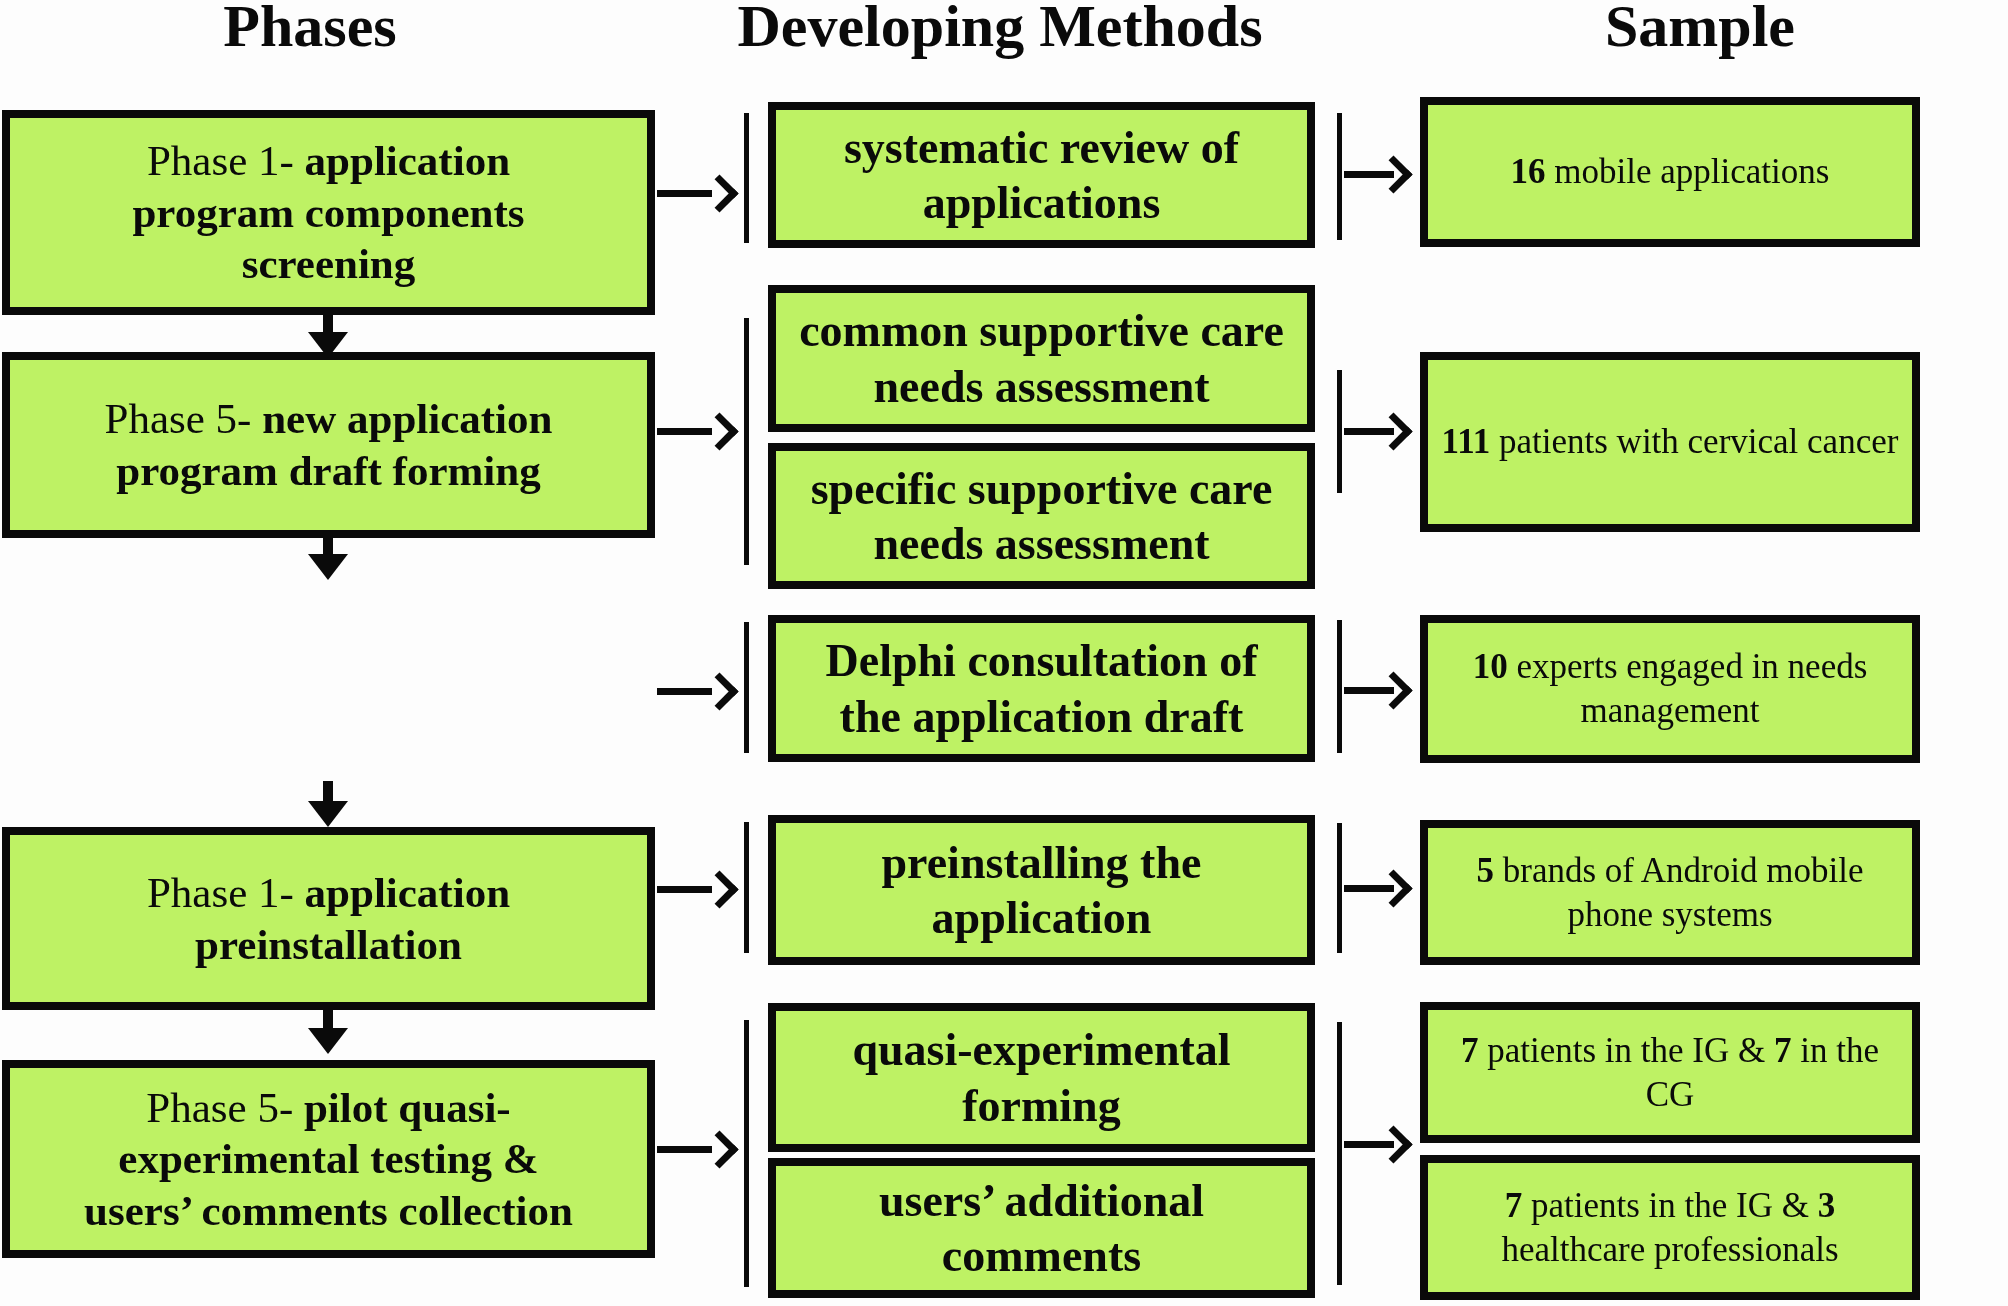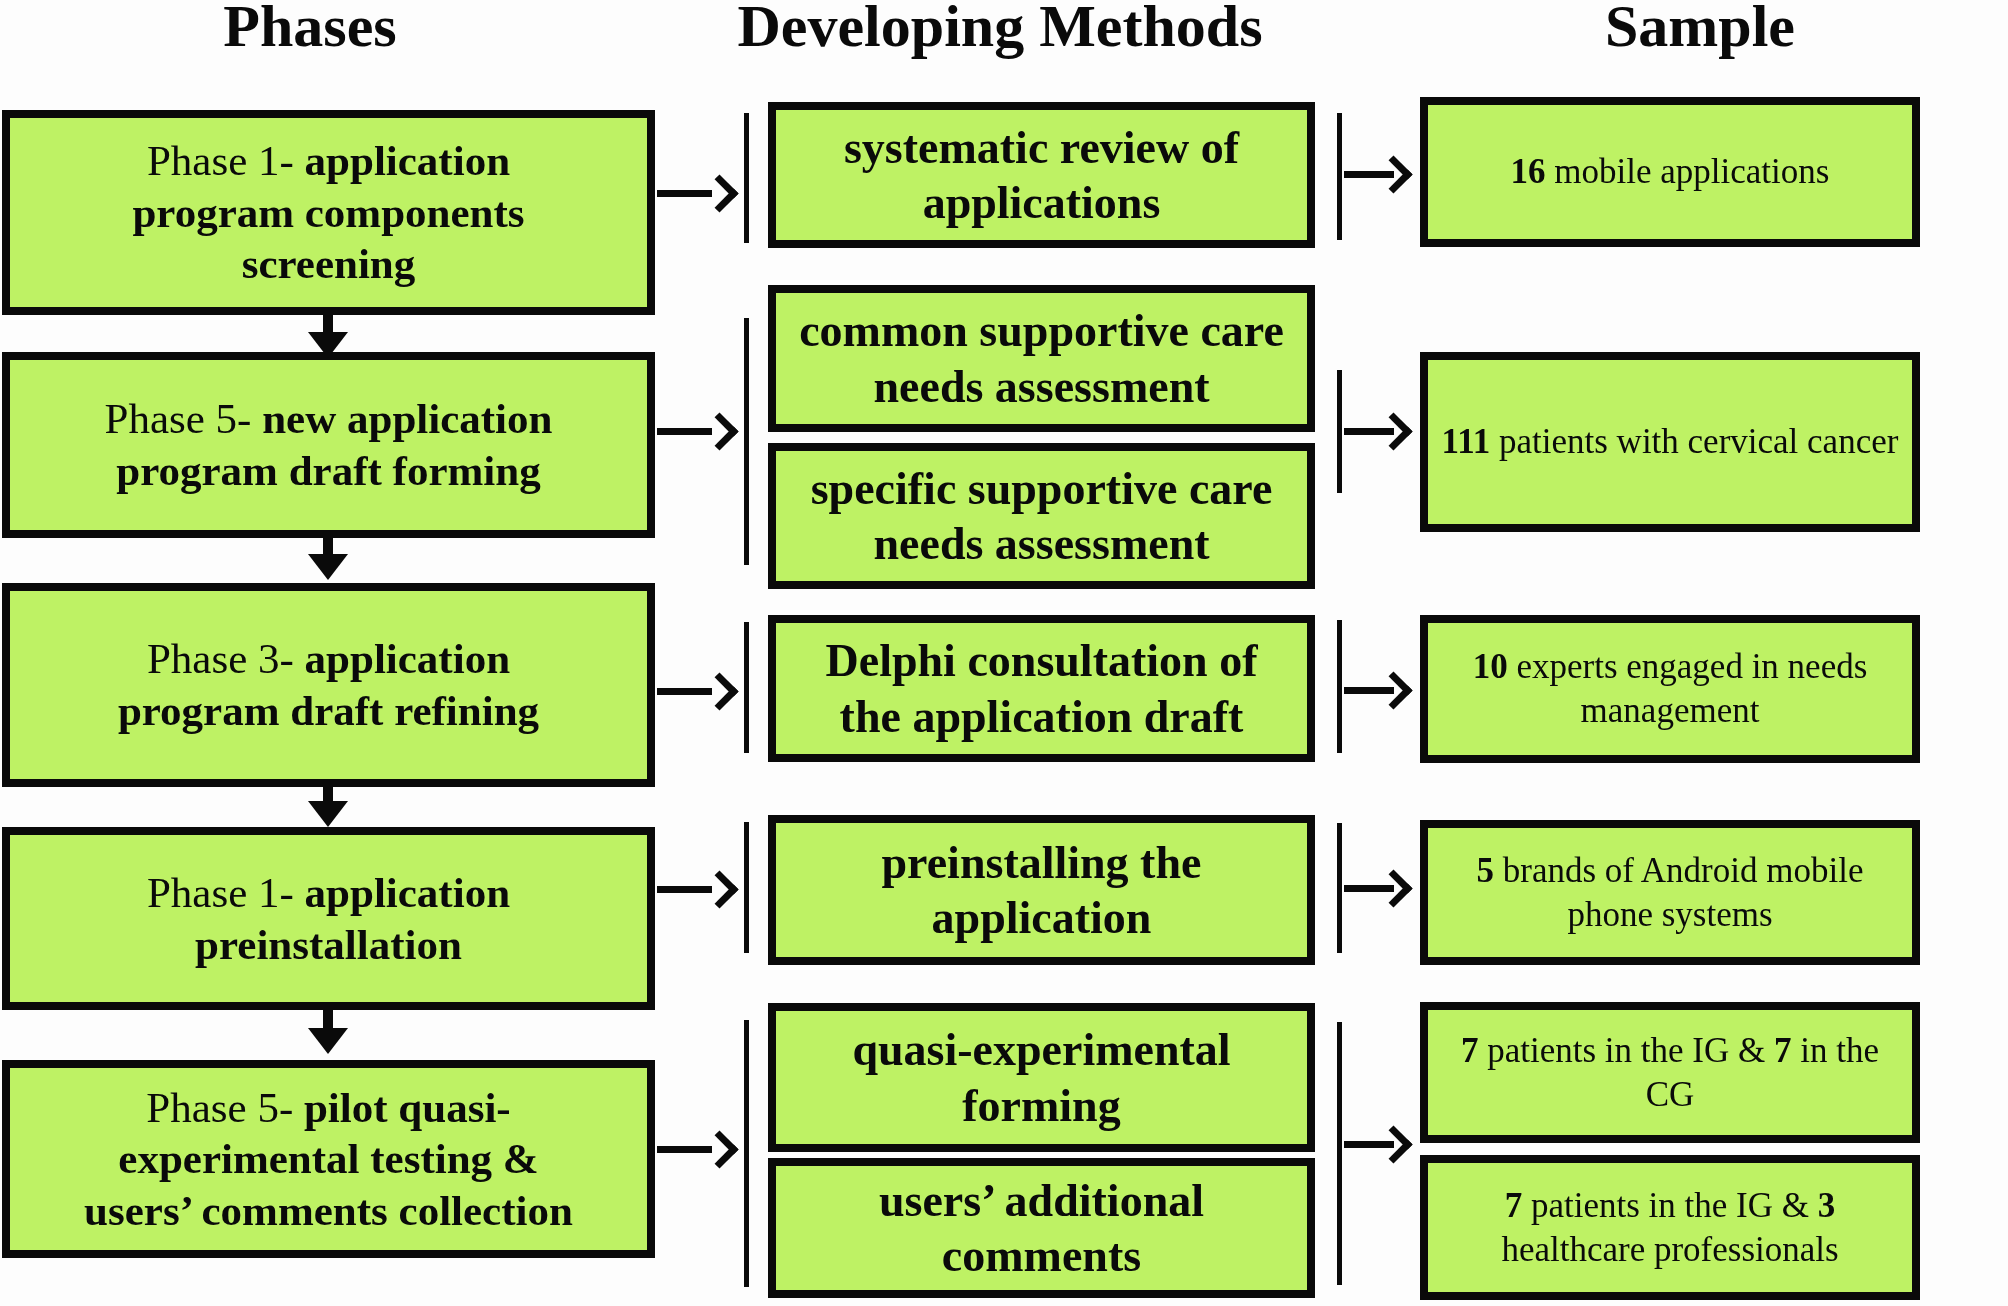--- a/index.html
+++ b/index.html
@@ -42,23 +42,20 @@
 
   <div class="hdr" style="left:310px">Phases</div>
   <div class="hdr" style="left:1000px">Developing Methods</div>
   <div class="hdr" style="left:1700px">Sample</div>
 
   <div class="box phase" style="top:110px;height:205px">
     <div><span>Phase 1- </span><b>application program components screening</b></div>
   </div>
   <div class="box phase" style="top:352px;height:186px">
     <div><span>Phase 5- </span><b>new application program draft forming</b></div>
-  </div>
-  <div class="box phase" style="top:583px;height:204px">
-    <div><span>Phase 3- </span><b>application program draft refining</b></div>
   </div>
   <div class="box phase" style="top:827px;height:183px">
     <div><span>Phase 1- </span><b>application preinstallation</b></div>
   </div>
   <div class="box phase" style="top:1060px;height:198px">
     <div><span>Phase 5- </span><b>pilot quasi-experimental testing &amp; users’ comments collection</b></div>
   </div>
 
   <div class="darrow" style="top:312px">
       <div class="stem"></div>

